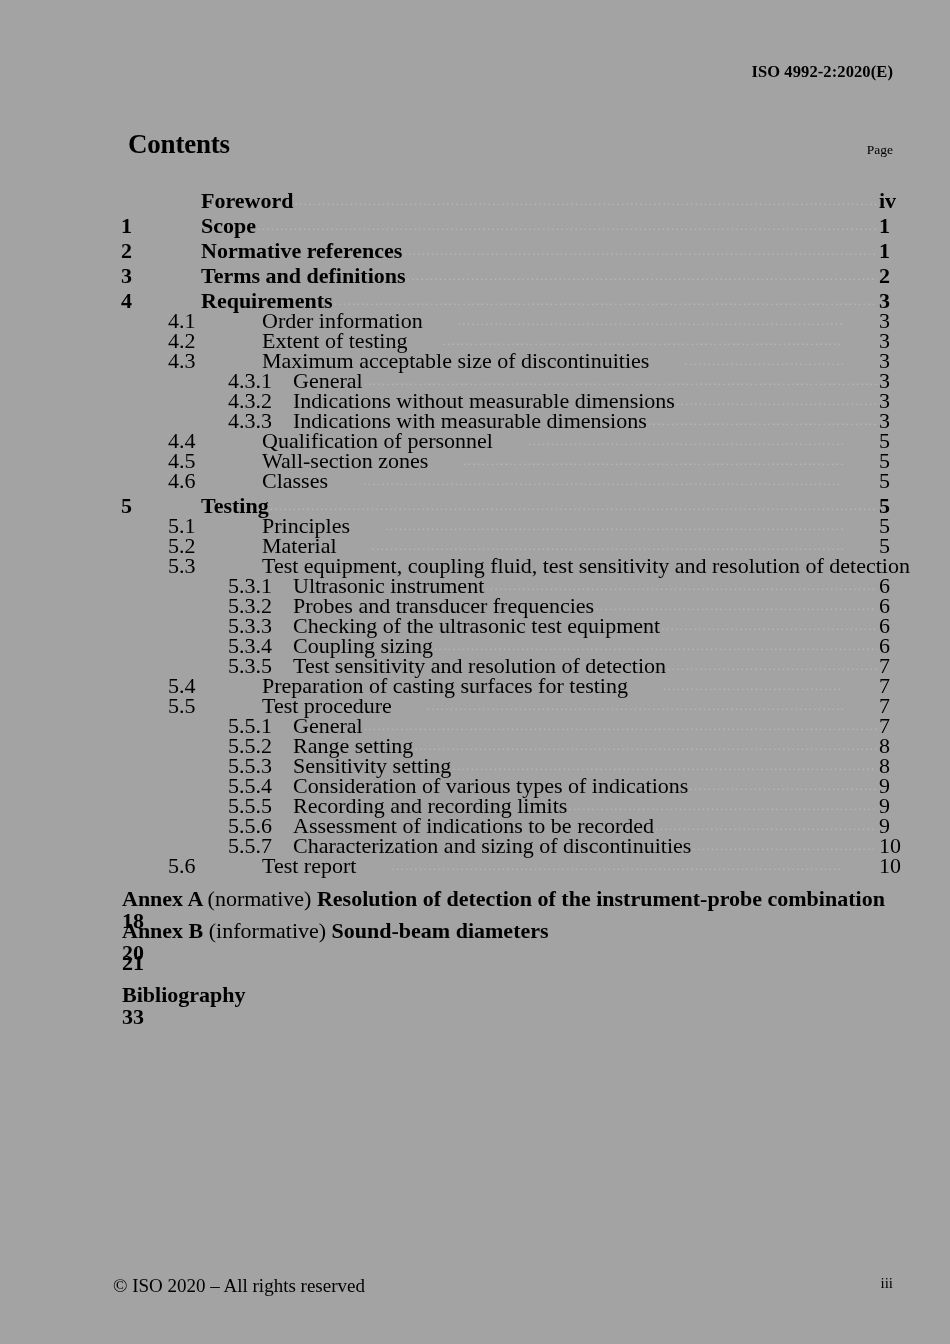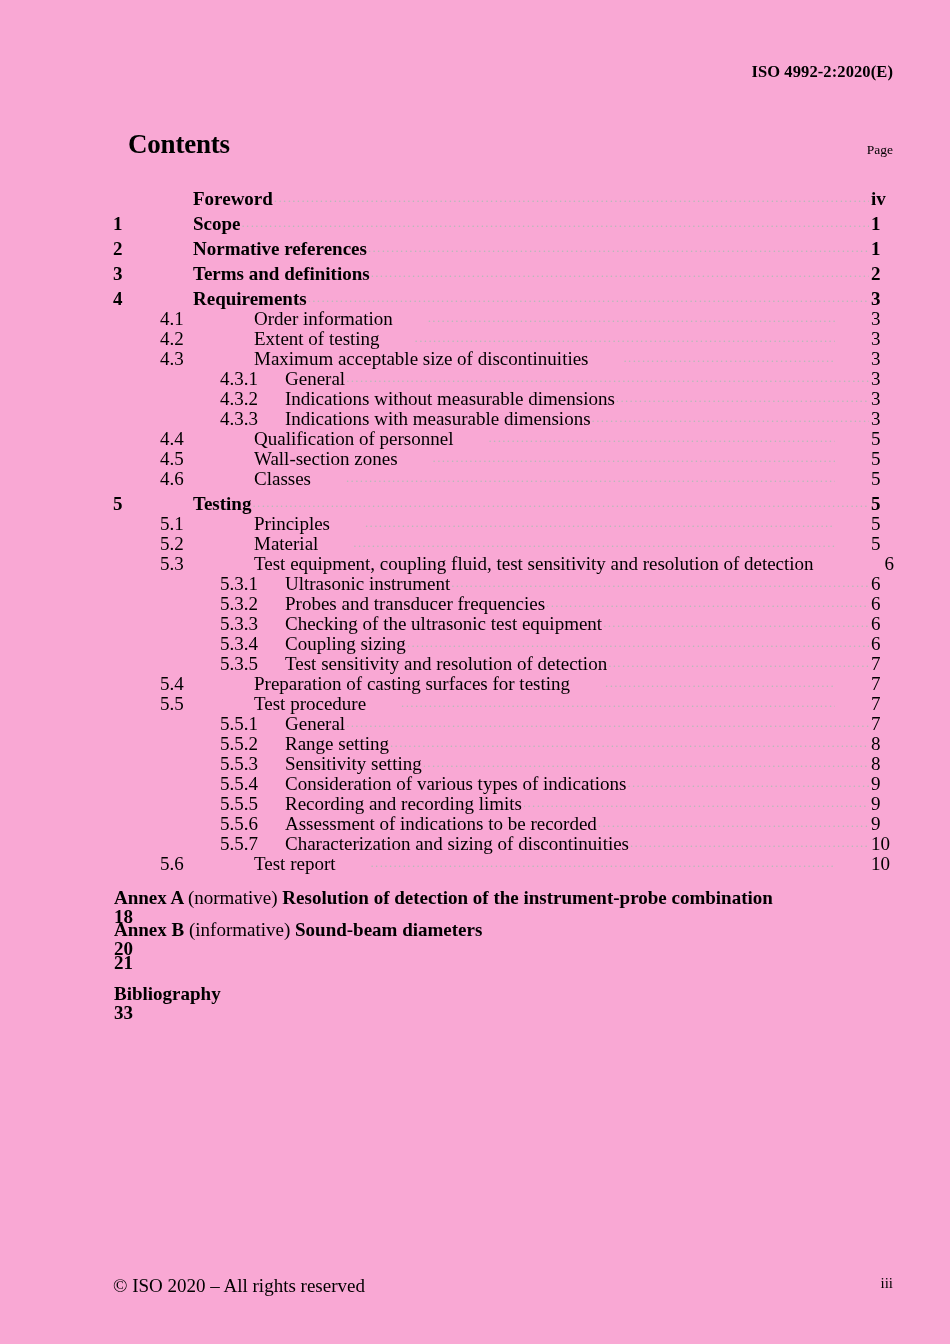--- a/index.html
+++ b/index.html
@@ -12,21 +12,21 @@
     font-family: "Liberation Serif", "DejaVu Serif", serif;
     color: #000000;
     -webkit-font-smoothing: antialiased;
   }
 
   .page {
     position: relative;
     width: 950px;
     height: 1344px;
     margin: 0 auto;
-    background: #f9a8d4;
+    background: #a3a3a3;
     box-sizing: border-box;
     overflow: hidden;
   }
 
   
   .doc-header {
     position: absolute;
     top: 62px;
     right: 57px;
     font-size: 16.5px;
@@ -66,24 +66,25 @@
     position: absolute;
     top: 186px;
     left: 113px;
     width: 780px;
   }
 
   .toc-row {
     display: flex;
     align-items: baseline;
     width: 100%;
-    font-size: 19px;
+    font-size: 22px;
     line-height: 1;
     height: 20px;
     box-sizing: border-box;
+    margin-left: 8px;
   }
 
   
   .toc-row.lvl1      { margin-top: 5px; }
   .toc-row.lvl1.first{ margin-top: 0; }
   .toc-row.lvl2      { margin-top: 0px; gap: 34px; }
   .toc-row.lvl3      { margin-top: 0px; }
   .toc-row.annex     { margin-top: 12px; flex-direction: column; }
   .toc-row.annex.firstannex { margin-top: 17px; }
 

